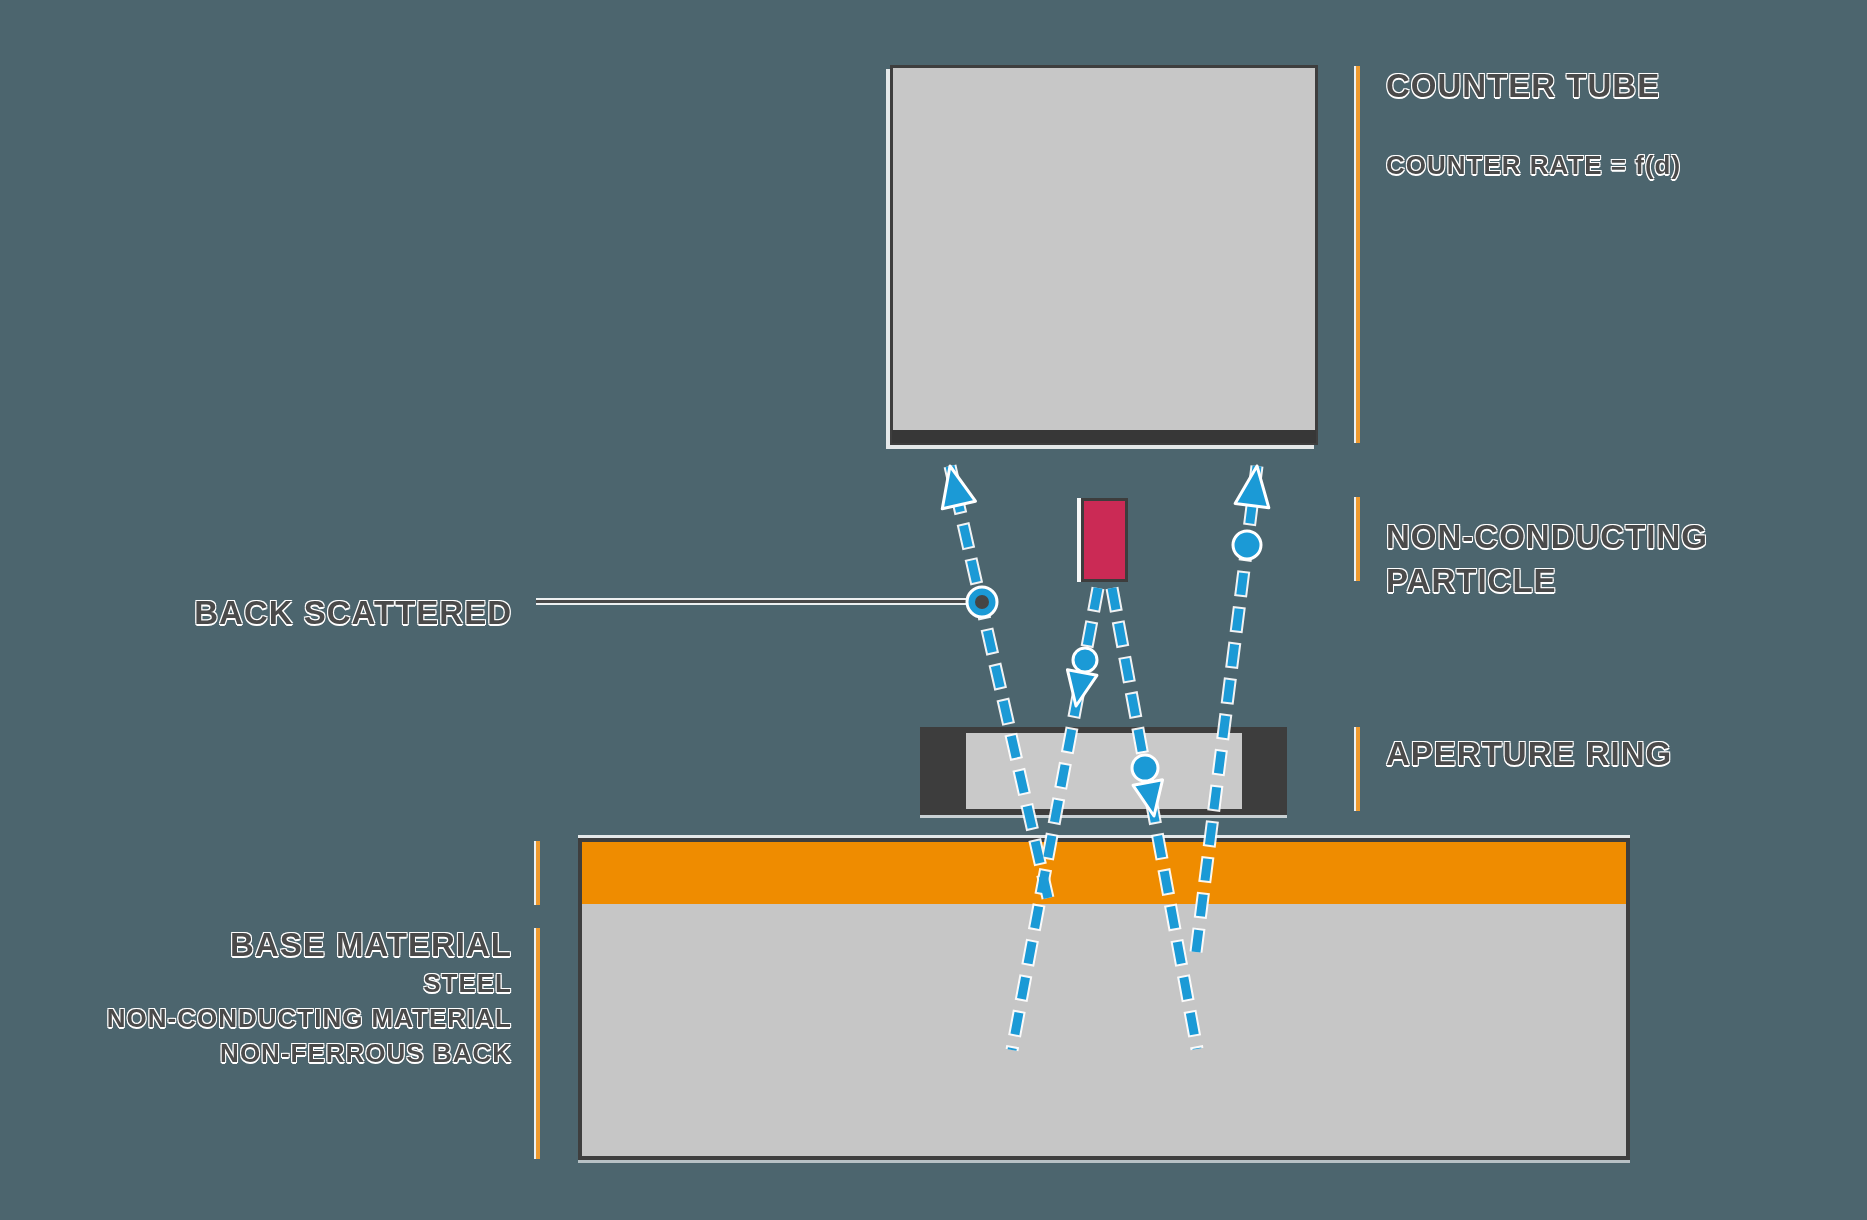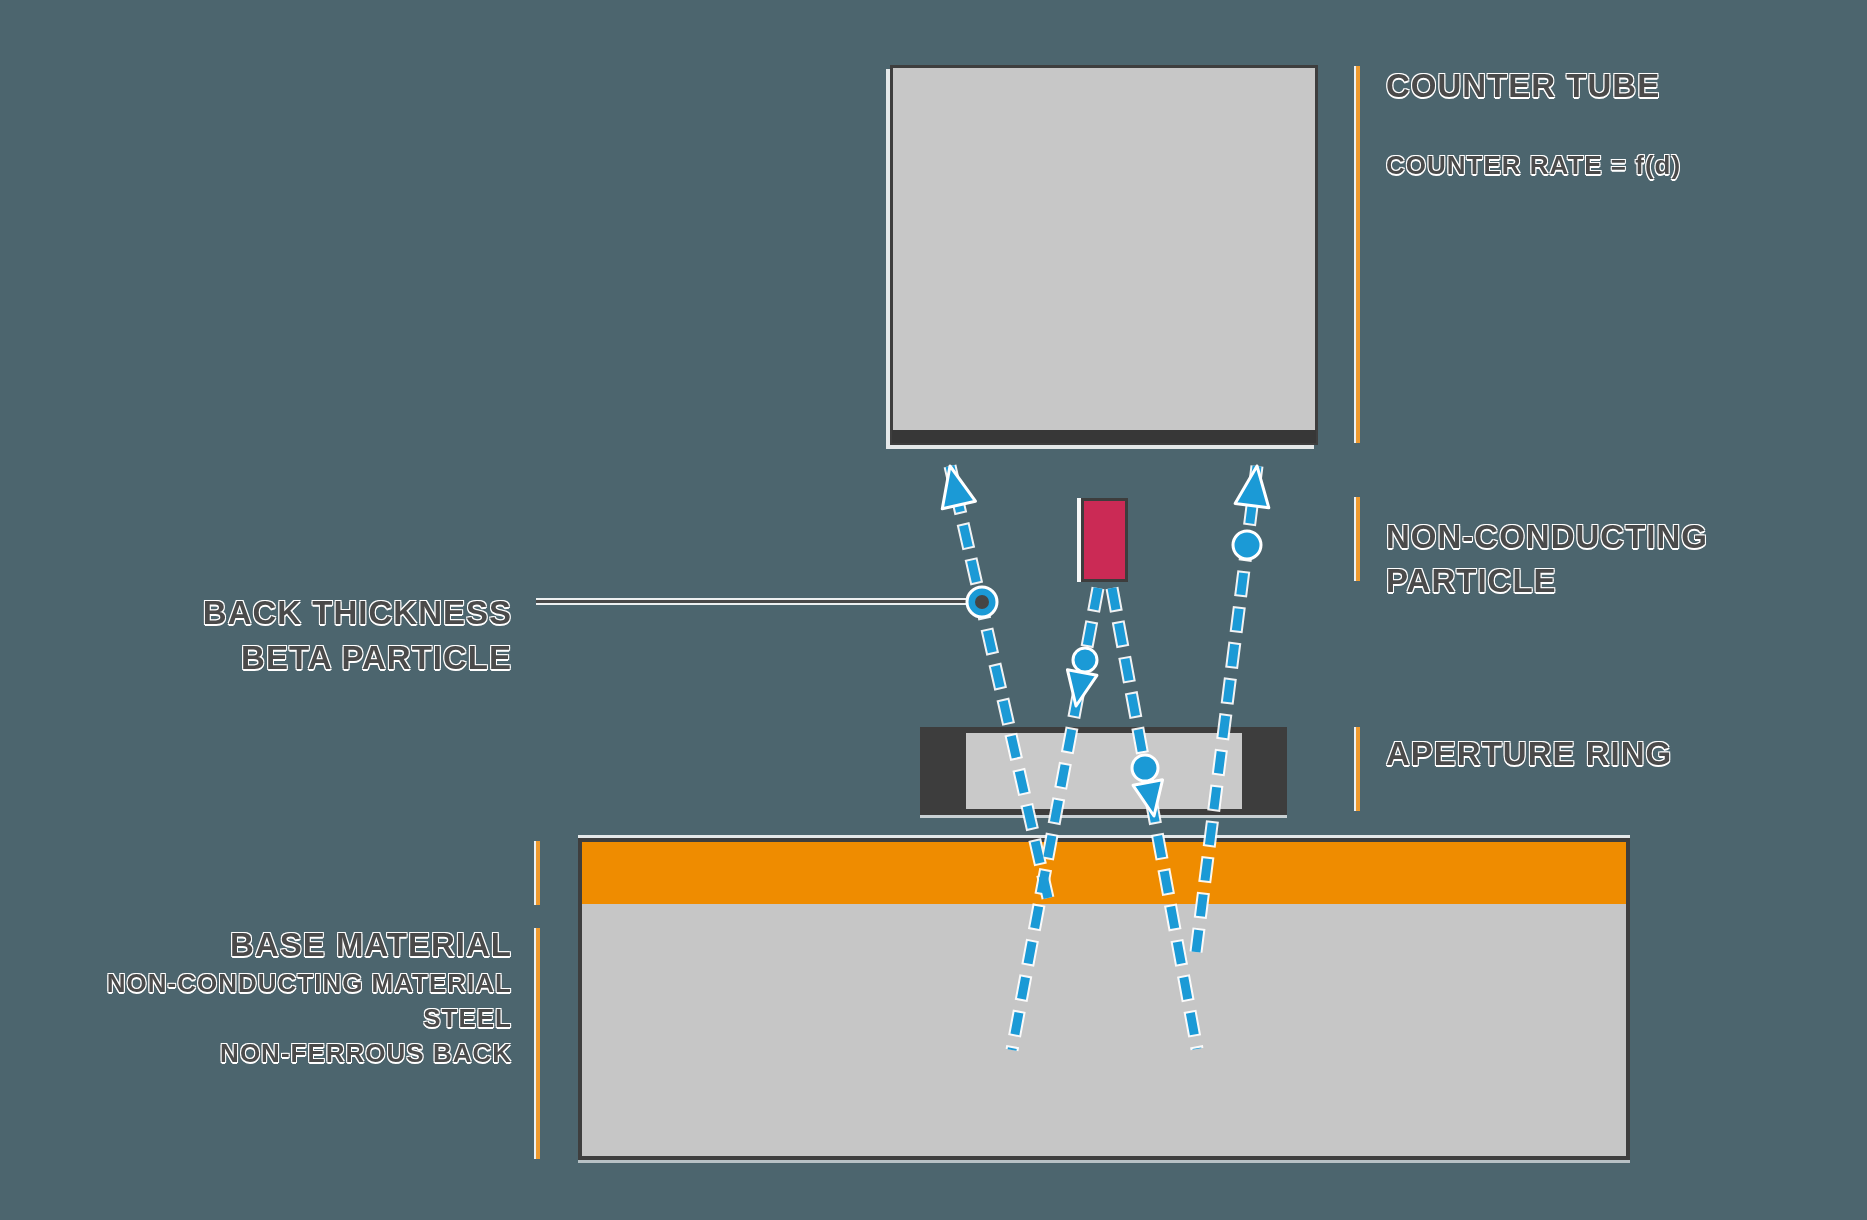--- a/index.html
+++ b/index.html
@@ -126,23 +126,22 @@
 
   <div class="abs lbl big right-col t-counter">COUNTER TUBE</div>
   <div class="abs lbl small right-col t-rate">COUNTER RATE = f(d)</div>
   <div class="abs lbl big right-col t-ncm">
     <div>NON-CONDUCTING</div>
     <div>PARTICLE</div>
   </div>
   <div class="abs lbl big right-col t-aperture">APERTURE RING</div>
 
   <div class="abs lbl big left-col t-backscatter">
-    <div>BACK THICKNESS</div>
-    <div>BETA PARTICLE</div>
+    <div>BACK SCATTERED</div>
   </div>
   <div class="abs lbl big left-col t-base">BASE MATERIAL</div>
   <div class="abs lbl small left-col t-base-sub">
+    <div>STEEL</div>
     <div>NON-CONDUCTING MATERIAL</div>
-    <div>STEEL</div>
     <div>NON-FERROUS BACK</div>
   </div>
 
 </div>
 
 </body></html>

